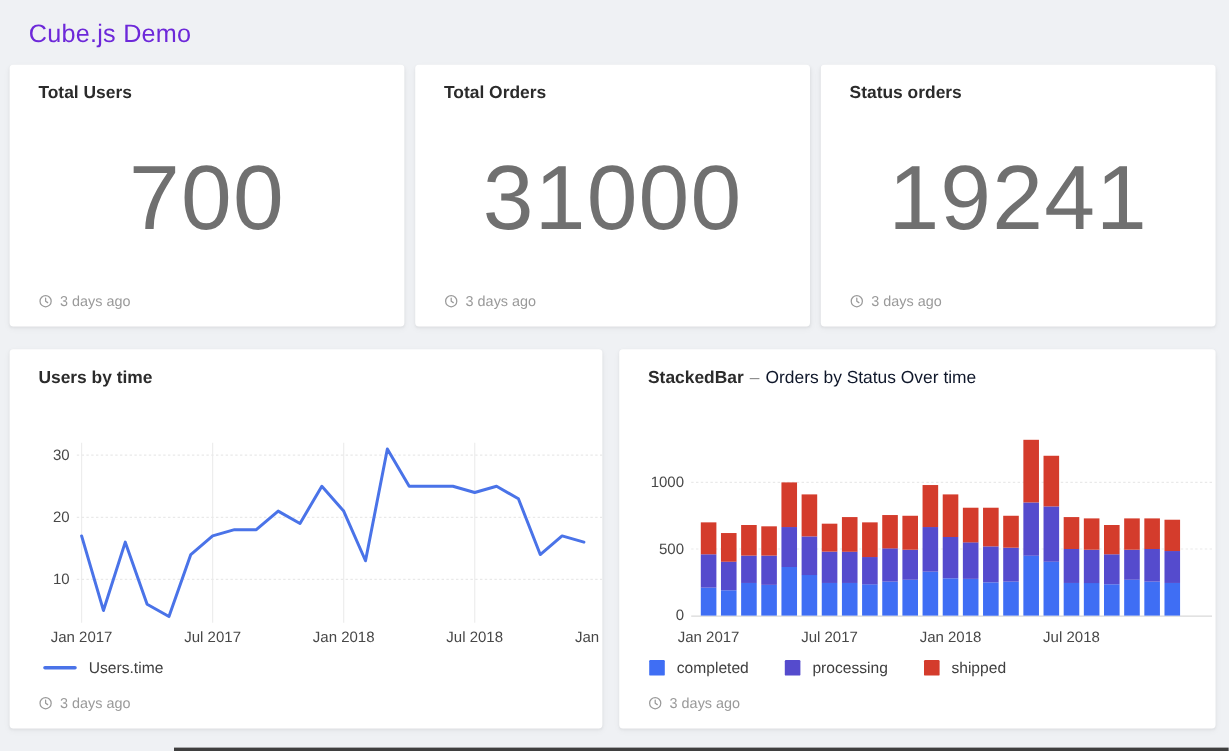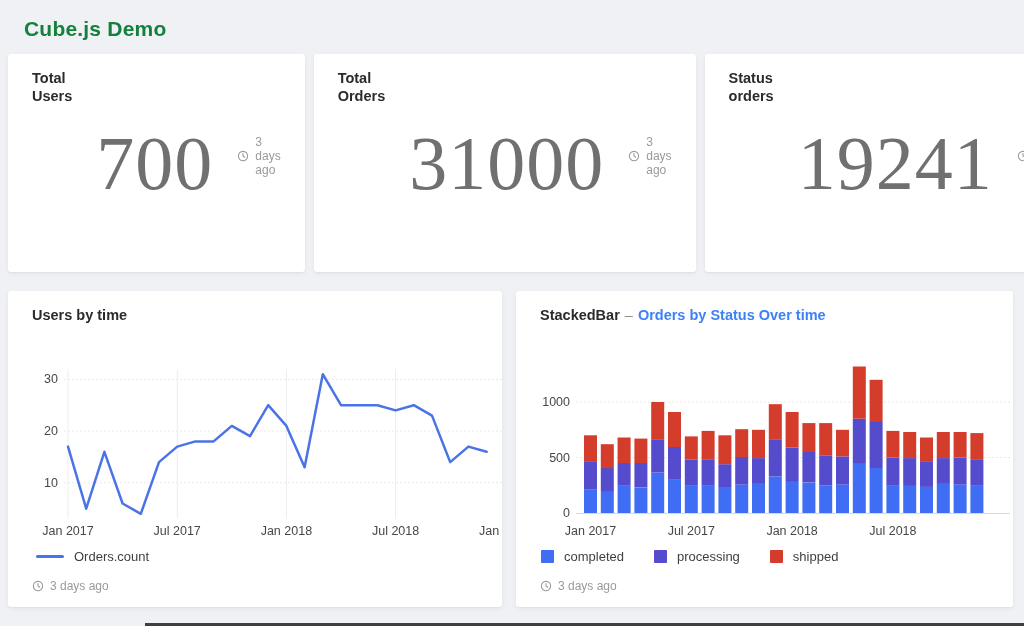--- a/index.html
+++ b/index.html
@@ -3,48 +3,48 @@
 <meta charset="utf-8">
 <style>
   * { box-sizing: border-box; margin: 0; padding: 0; }
   html, body { width: 1024px; height: 626px; overflow: hidden; }
   body {
     background: #eff1f4;
     font-family: "Liberation Sans", sans-serif;
     position: relative;
   }
   .page-header { padding: 17px 24px 13px 24px; }
-  .page-header h1 { font-size: 21px; font-weight: 700; color: #15803d; letter-spacing: 0.2px; }
+  .page-header h1 { font-size: 21px; font-weight: 400; color: #6d28d9; letter-spacing: 0.2px; }
 
   .kpi-row {
     display: grid; grid-template-columns: repeat(3, 1fr); gap: 9px;
     padding: 0 11px 0 8px;
   }
   .card {
     background: #ffffff; border-radius: 3px;
     box-shadow: 0 1px 2px rgba(0,0,0,0.05), 0 2px 6px rgba(0,0,0,0.04);
   }
-  .kpi-card { height: 218px; display: flex; flex-direction: row; }
+  .kpi-card { height: 218px; display: flex; flex-direction: column; }
   .card-title { font-size: 14.5px; font-weight: 700; color: #2b2b2b; }
   .kpi-head { padding: 15px 24px 0 24px; }
-  .kpi-value-wrap { flex: 1; display: flex; align-items: center; justify-content: center; font-family: Liberation Serif, serif; }
+  .kpi-value-wrap { flex: 1; display: flex; align-items: center; justify-content: center; }
   .kpi-value { font-size: 76px; color: #707070; font-weight: 400; letter-spacing: 1px; }
   .card-footer {
     padding: 0 24px 14px 24px; font-size: 12px; color: #9a9a9a;
     display: flex; align-items: center; gap: 6px;
   }
   .clock-icon { color: #9a9a9a; display: inline-flex; }
 
   .chart-row {
     display: grid; grid-template-columns: 494fr 497fr; gap: 14px;
     padding: 19px 11px 0 8px;
   }
   .chart-card { height: 316px; overflow: hidden; display: flex; flex-direction: column; }
   .chart-head { padding: 15px 24px 0 24px; }
-  .chart-title-rest { font-weight: 700; color: #3b82f6; }
+  .chart-title-rest { font-weight: 400; color: #0f172a; }
   .chart-title-sep { font-weight: 400; color: #8f8f8f; margin: 0 5px; }
   .chart-body { margin: 39px 0 0 24px; height: 176px; }
   svg text.tick { font-family: "Liberation Sans", sans-serif; font-size: 12.5px; fill: #474747; }
   .legend-row {
     margin: 7px 0 0 28px; display: flex; align-items: center; gap: 26px;
     font-size: 13px; color: #3f3f3f; height: 20px;
   }
   .legend-item { display: flex; align-items: center; gap: 10px; cursor: pointer; }
   .legend-line-swatch { width: 28px; height: 3px; border-radius: 2px; display: inline-block; }
   .legend-square-swatch { width: 13px; height: 13px; border-radius: 1px; display: inline-block; }
@@ -133,21 +133,21 @@
           <line x1="32" x2="470" y1="68.06896551724138" y2="68.06896551724138" stroke="#e9e9e9" stroke-dasharray="2 2"></line>
           <text x="26" y="72.06896551724138" text-anchor="end" class="tick">20</text>
           <line x1="32" x2="470" y1="16.344827586206897" y2="16.344827586206897" stroke="#e9e9e9" stroke-dasharray="2 2"></line>
           <text x="26" y="20.344827586206897" text-anchor="end" class="tick">30</text>
           <polyline points="36.0,83.6 54.2,145.7 72.4,88.8 90.6,140.5 108.8,150.8 127.0,99.1 145.2,83.6 163.4,78.4 181.6,78.4 199.8,62.9 218.0,73.2 236.2,42.2 254.4,62.9 272.6,104.3 290.8,11.2 309.0,42.2 327.2,42.2 345.4,42.2 363.6,47.4 381.8,42.2 400.0,52.6 418.2,99.1 436.4,83.6 454.6,88.8" fill="none" stroke="#4a73e8" stroke-width="2.5" stroke-linejoin="round" stroke-linecap="round"></polyline>
         </svg>
     </div>
     <div class="legend-row">
       <span class="legend-item">
         <span class="legend-line-swatch" id="line-legend-swatch" style="background: rgb(74, 115, 232);"></span>
-        <span>Orders.count</span>
+        <span>Users.time</span>
       </span>
     </div>
     <div class="card-footer">
       <span class="clock-icon">
         <svg width="12" height="12" viewBox="0 0 16 16">
             <circle cx="8" cy="8" r="6.2" fill="none" stroke="currentColor" stroke-width="1.4"></circle>
             <path d="M8 4.6V8l2.3 1.6" fill="none" stroke="currentColor" stroke-width="1.4" stroke-linecap="round"></path>
           </svg>
       </span>
       <span>3 days ago</span>

